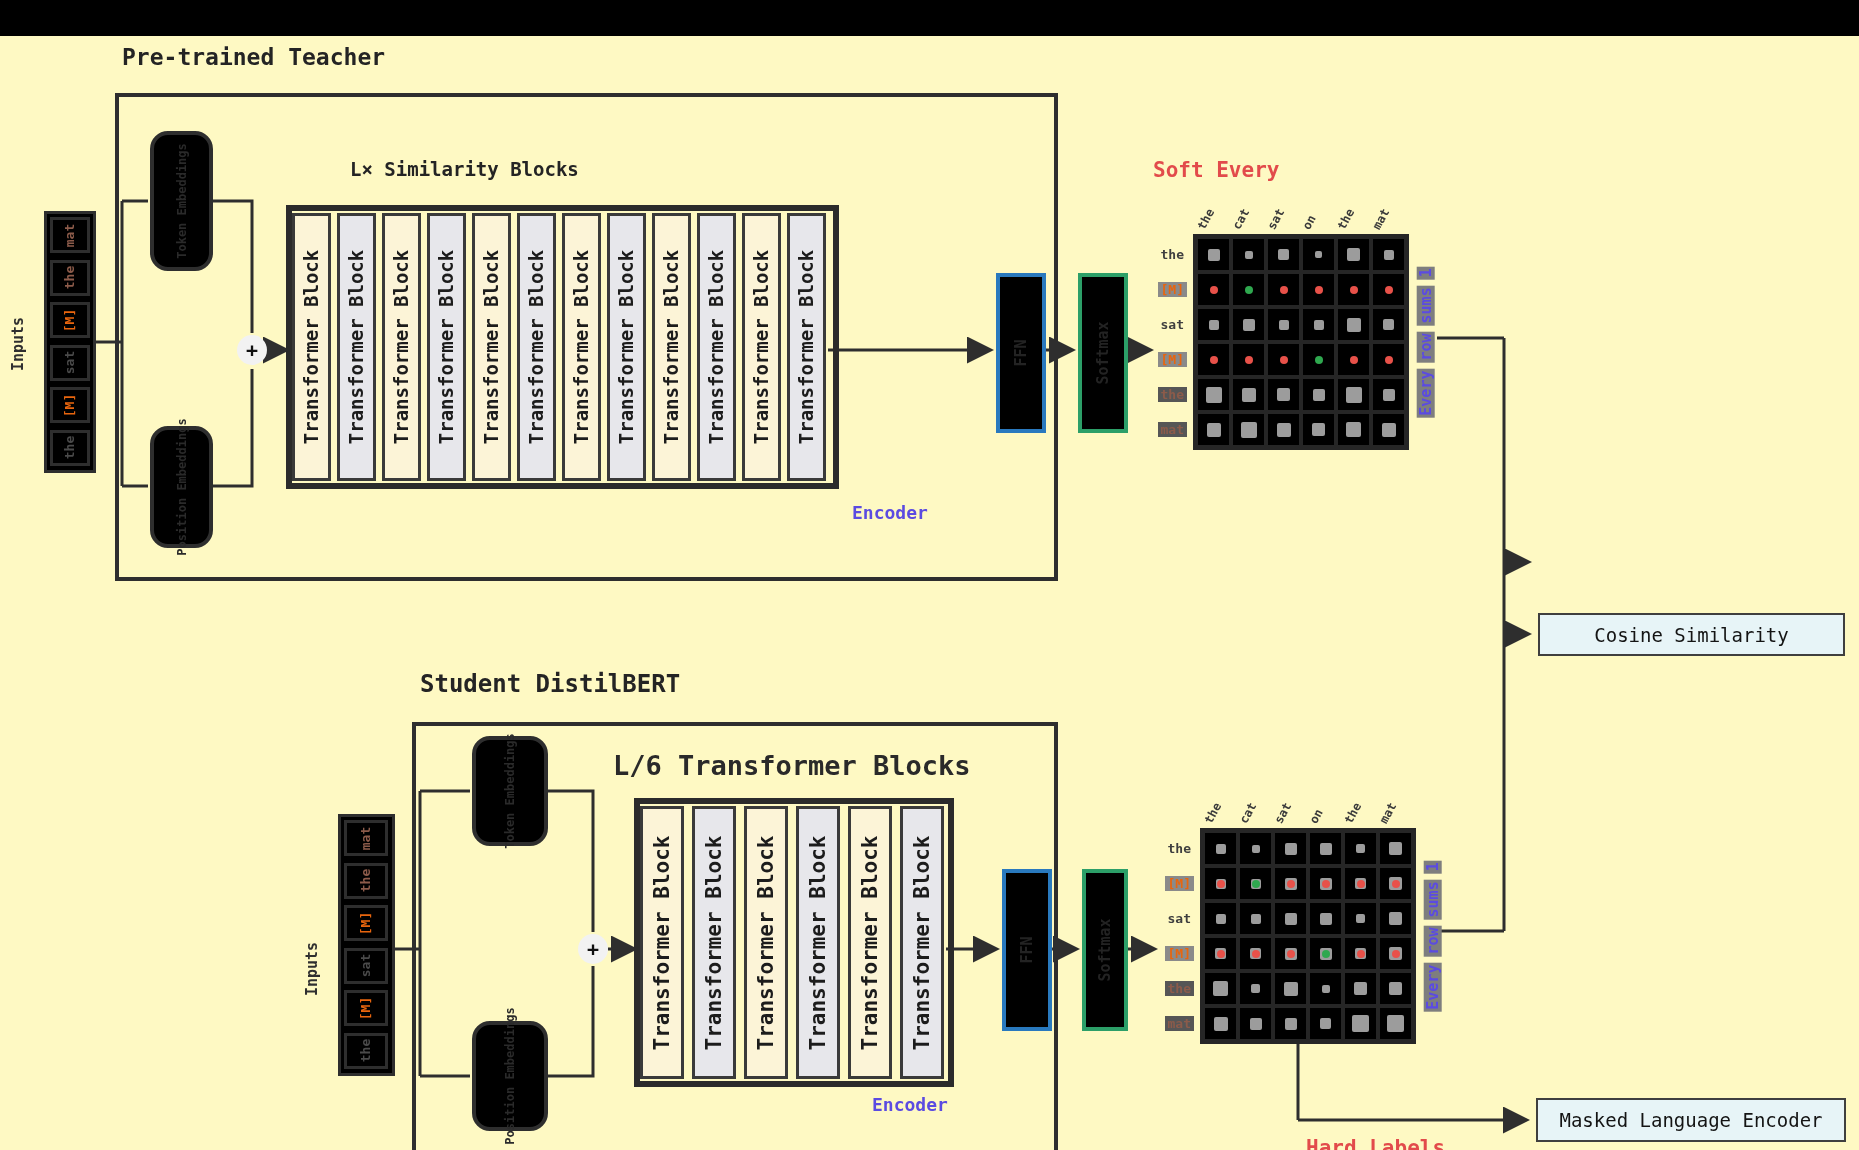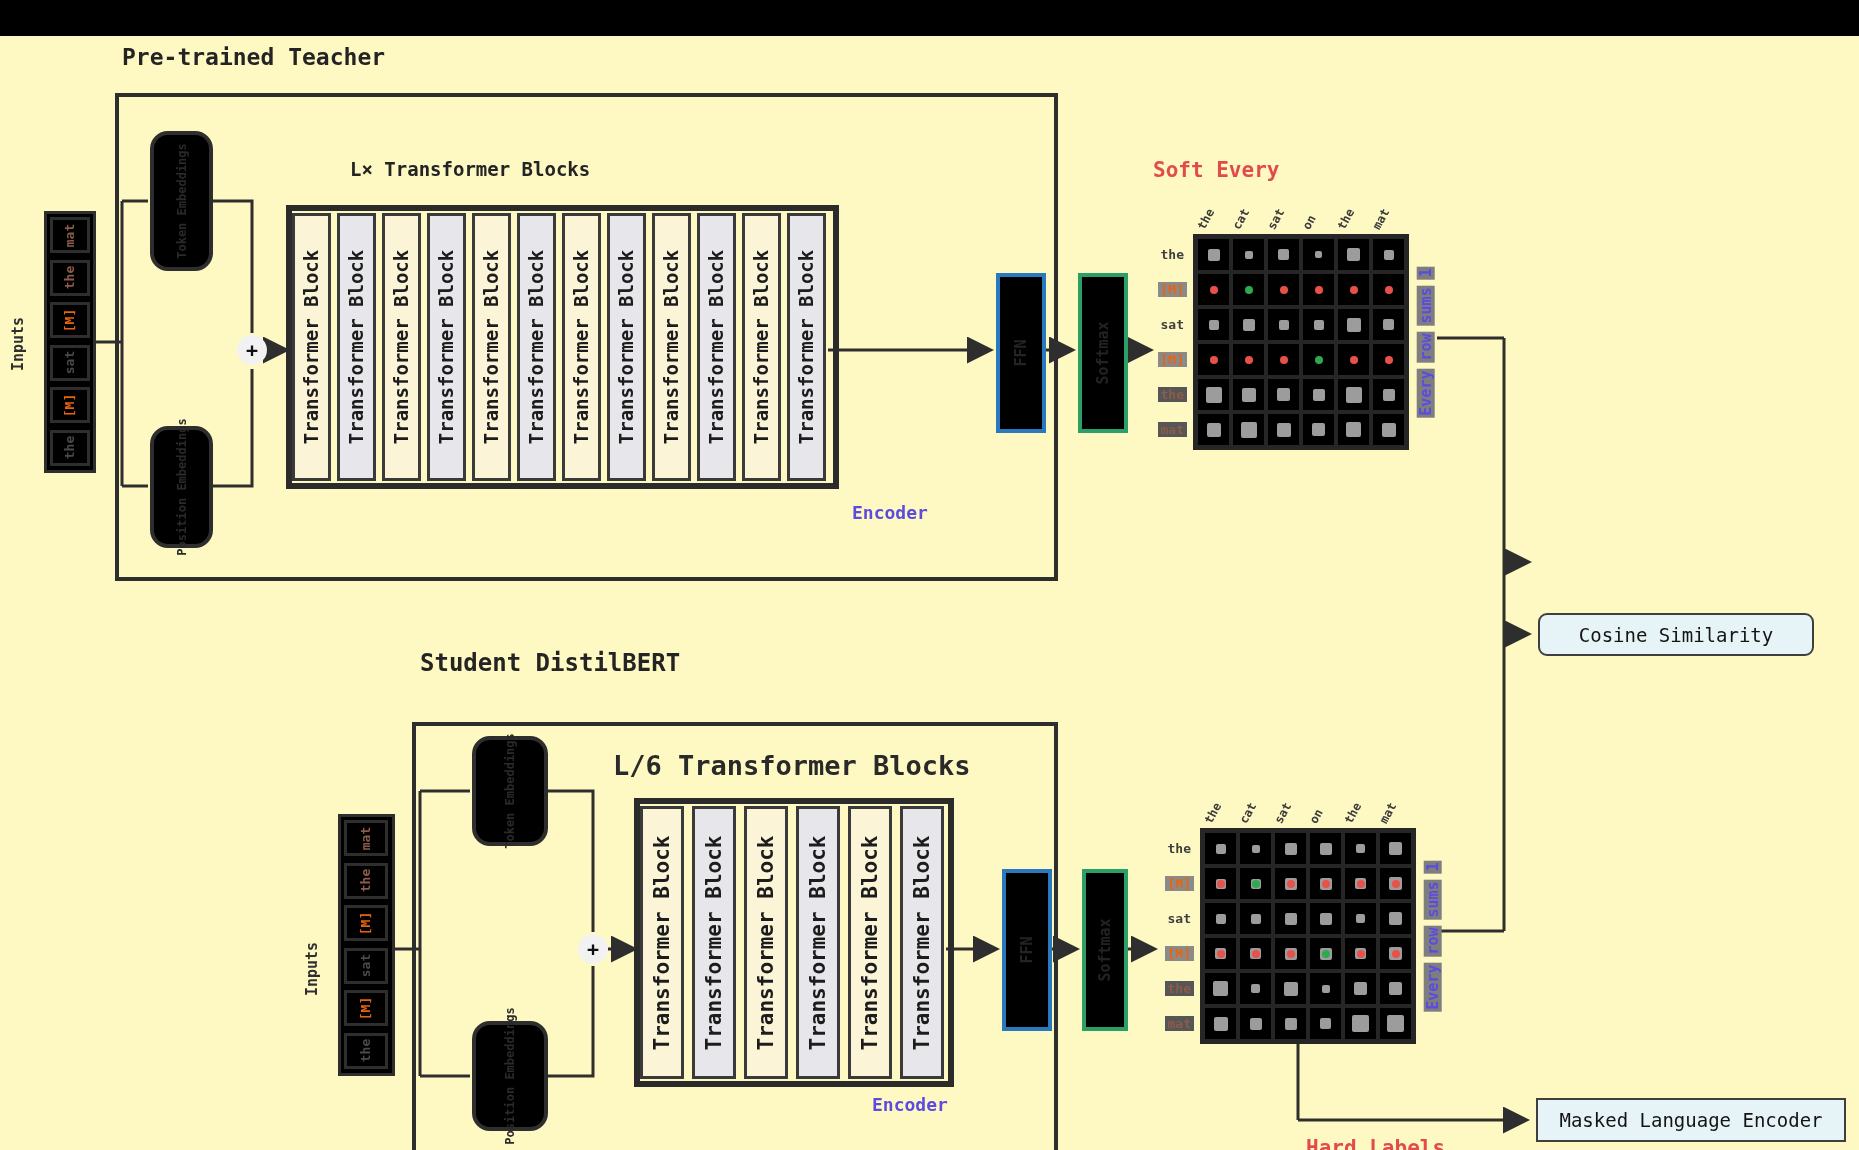--- a/index.html
+++ b/index.html
@@ -133,21 +133,21 @@
 
   <div class="abs embbox flexc" style="left:150px;top:95px;width:63px;height:140px;">
     <span class="vtext">Token Embeddings</span>
   </div>
   <div class="abs embbox flexc" style="left:150px;top:390px;width:63px;height:122px;">
     <span class="vtext">Position Embeddings</span>
   </div>
 
   <div class="abs plus flexc" style="left:237px;top:299px;width:30px;height:30px;">+</div>
 
-  <div class="abs dk-title" style="left:350px;top:122px;font-size:19px;">L× Transformer Blocks</div>
+  <div class="abs dk-title" style="left:350px;top:122px;font-size:19px;">L× Similarity Blocks</div>
   <div class="abs blockframe" style="left:286px;top:169px;width:553px;height:284px;"></div>
   <div id="teacher-blocks">
       <div class="tblock" style="left: 292px; top: 177px; width: 39px; height: 268px;">
         <span class="vtext" style="font-size: 19px;">Transformer Block</span>
       </div>
       <div class="tblock alt" style="left: 337px; top: 177px; width: 39px; height: 268px;">
         <span class="vtext" style="font-size: 19px;">Transformer Block</span>
       </div>
       <div class="tblock" style="left: 382px; top: 177px; width: 39px; height: 268px;">
         <span class="vtext" style="font-size: 19px;">Transformer Block</span>
@@ -323,21 +323,21 @@
         <span class="chip">the</span>
       </div>
       <div class="grow dim" style="left: 1141px; top: 378px; width: 46px; height: 31px;">
         <span class="chip">mat</span>
       </div>
       <div class="gnote" style="left: 1413px; top: 198px; height: 216px;">
         <span class="vtext"><span class="chipword">Every</span><span class="chipword">row</span><span class="chipword">sums</span><span class="chipword">1</span></span>
       </div>
     </div>
 
-  <div class="abs dk-title" style="left:420px;top:613px;font-size:24px;">Student DistilBERT</div>
+  <div class="abs dk-title" style="left:420px;top:634px;font-size:24px;">Student DistilBERT</div>
 
   <div class="abs modelbox" style="left:412px;top:686px;width:646px;height:456px;"></div>
 
   <div class="abs flexc" style="left:300px;top:885px;width:24px;height:95px;">
     <span class="vtext inputs-label">Inputs</span>
   </div>
   <div class="abs tokgroup" style="left:338px;top:778px;width:57px;height:262px;"></div>
   <div id="student-tokens">
       <div class="tok" style="left: 344px; top: 784px; width: 44px; height: 36px;">
         <span class="vtext tok-brown">mat</span>
@@ -544,17 +544,17 @@
         <span class="chip">the</span>
       </div>
       <div class="grow dim" style="left: 1148px; top: 972px; width: 46px; height: 31px;">
         <span class="chip">mat</span>
       </div>
       <div class="gnote" style="left: 1420px; top: 792px; height: 216px;">
         <span class="vtext"><span class="chipword">Every</span><span class="chipword">row</span><span class="chipword">sums</span><span class="chipword">1</span></span>
       </div>
     </div>
 
-  <div class="abs lossbox flexc" style="left:1538px;top:577px;width:276px;height:43px;border-radius:9px;">Cosine Similarity</div>
+  <div class="abs lossbox flexc" style="left:1538px;top:577px;width:307px;height:43px;">Cosine Similarity</div>
   <div class="abs lossbox flexc" style="left:1536px;top:1062px;width:310px;height:44px;">Masked Language Encoder</div>
   <div class="abs redlabel" style="left:1306px;top:1100px;">Hard Labels</div>
 
 </div>
 
 </body></html>

